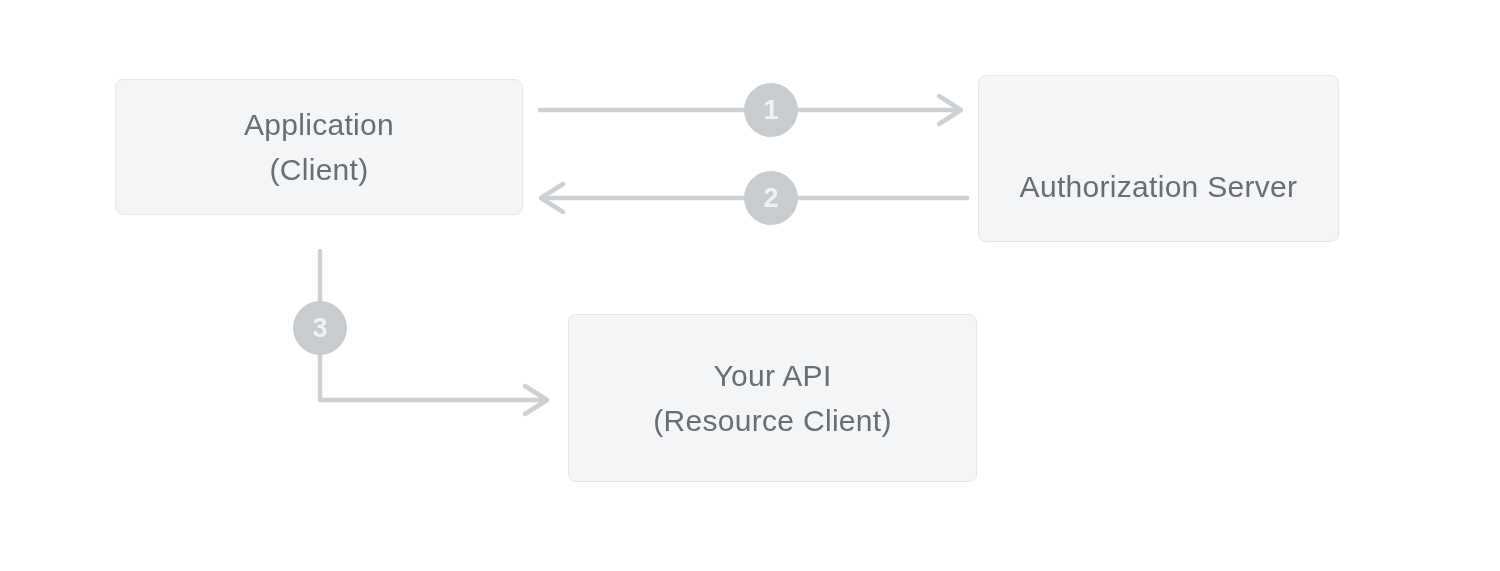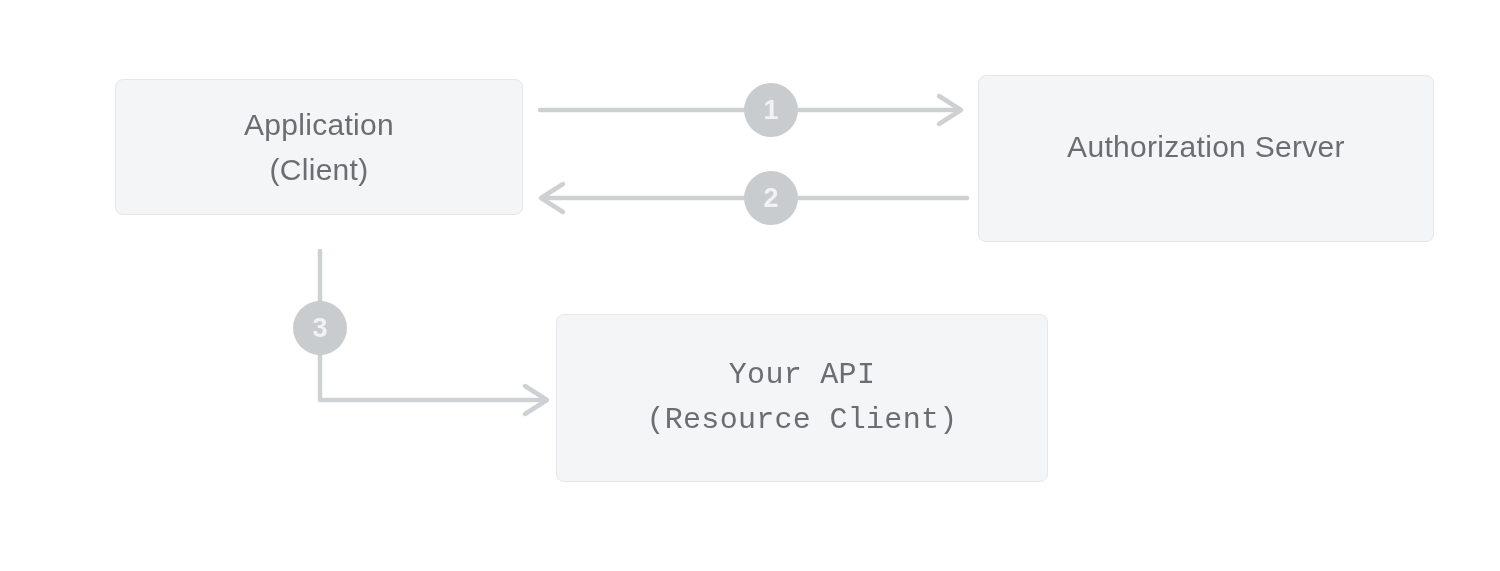--- a/index.html
+++ b/index.html
@@ -43,31 +43,30 @@
   }
   .node-application {
     left: 115px;
     top: 79px;
     width: 408px;
     height: 136px;
   }
   .node-auth-server {
     left: 978px;
     top: 75px;
-    width: 456px;
+    width: 361px;
     height: 167px;
     justify-content: flex-start;
-    padding-top: 48px;
+    padding-top: 88px;
   }
   .node-api {
-    left: 556px;
+    left: 568px;
     top: 314px;
-    width: 492px;
+    width: 409px;
     height: 168px;
-    font-family: Liberation Mono, monospace;
   }
   .badge {
     position: absolute;
     width: 54px;
     height: 54px;
     border-radius: 50%;
     background: #c9cccf;
     color: #f1f2f4;
     font-size: 27px;
     font-weight: 600;

